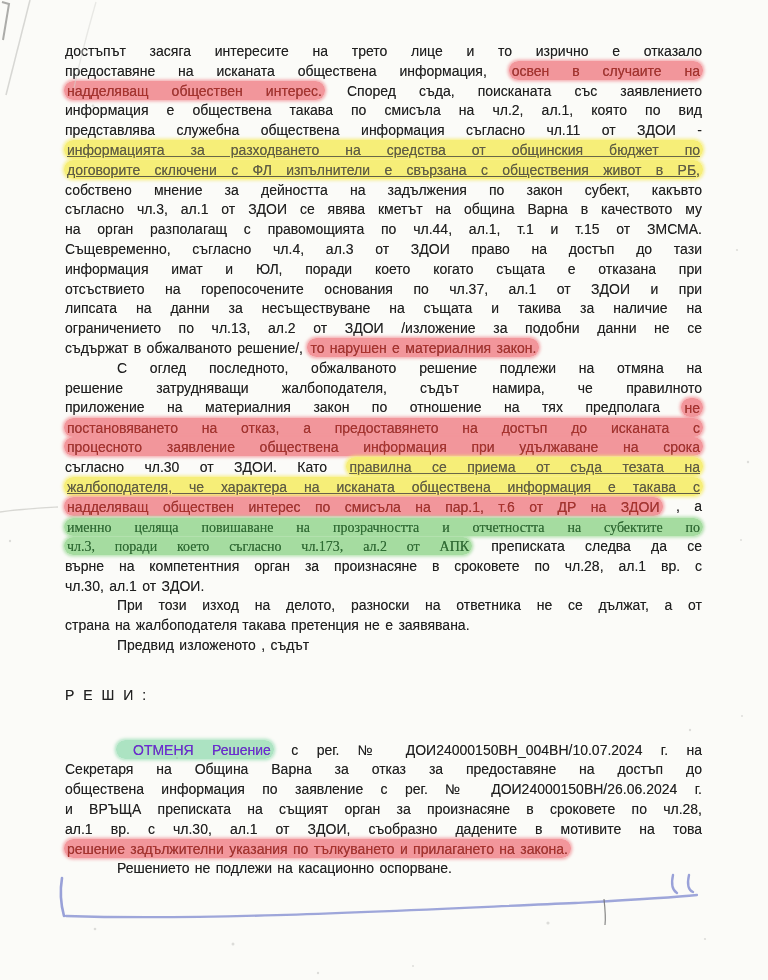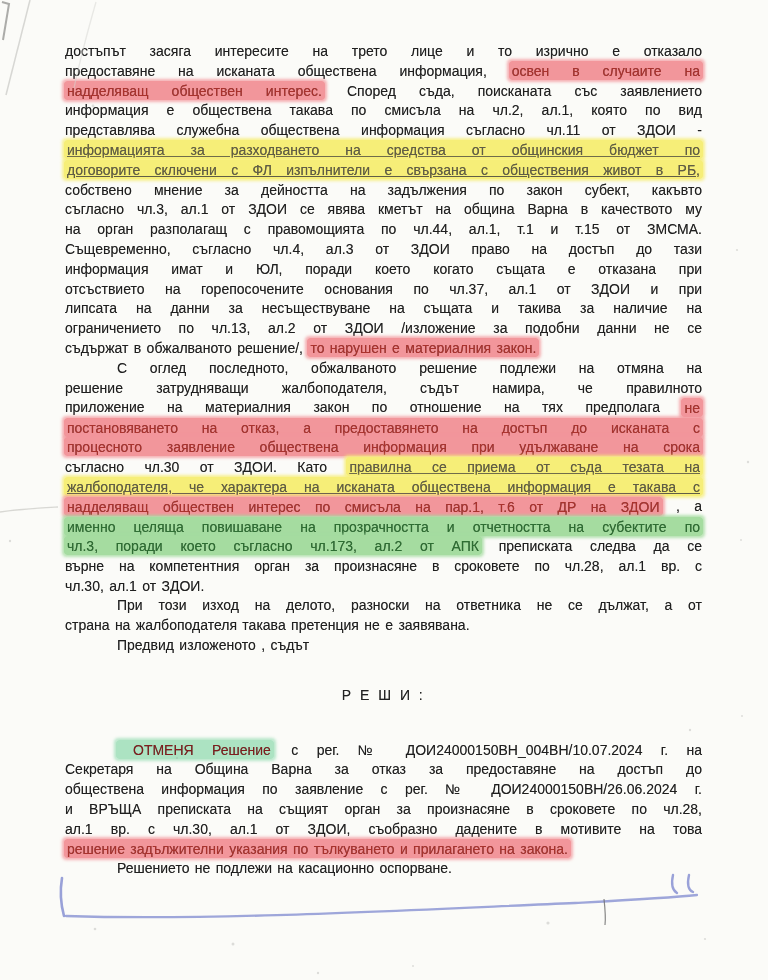--- a/index.html
+++ b/index.html
@@ -12,28 +12,28 @@
     position:absolute;left:65px;top:42px;width:637px;
     font-size:14px;line-height:19.8px;color:#1f1f1f;
     text-shadow:0 0 .5px rgba(0,0,0,.45);
     filter:blur(.24px);
   }
   .para{margin:0;}
   .line{text-align:justify;text-align-last:justify;}
   .line.last{text-align-last:left;word-spacing:1.5px;}
   .line.indent{text-indent:52px;}
   .heading{
-    text-align:center;letter-spacing:2.5px;margin:30px 0 35px 0;
+    letter-spacing:2.5px;margin:30px 0 35px 0;
     color:#222;
   }
-  .hl{border-radius:3px;padding:1.5px 3px;margin:0 -1px;}
+  .hl{border-radius:9px;padding:1.5px 3px;margin:0 -1px;}
   .hl-pink{background:#f2969b;color:#aa322d;box-shadow:0 0 3px 1.5px rgba(242,150,155,.75);}
   .hl-yellow{background:#f6ee78;color:#605d46;box-shadow:0 0 3px 1.5px rgba(246,238,120,.8);text-decoration:underline;}
-  .hl-green{background:#a5dca0;color:#2d6e32;box-shadow:0 0 3px 1.5px rgba(165,220,160,.8);}
-  .hl-mint{background:#ace3c2;color:#7f1d1d;box-shadow:0 0 3px 1.5px rgba(172,227,194,.85);padding-left:17px;}
+  .hl-green{background:#a5dca0;color:#2d6e32;box-shadow:0 0 3px 1.5px rgba(165,220,160,.8);font-family:Liberation Serif, serif;}
+  .hl-mint{background:#ace3c2;color:#6d28d9;box-shadow:0 0 3px 1.5px rgba(172,227,194,.85);padding-left:17px;}
   .overlay{position:absolute;left:0;top:0;pointer-events:none;}
 </style>
 </head>
 <body>
 
 <div class="doc">
   <div>
       <div class="para">
         <div class="line"><span>достъпът засяга интересите на трето лице и то изрично е отказало</span></div>
         <div class="line"><span>предоставяне на исканата обществена информация, </span><span class="hl hl-pink">освен в случаите на</span></div>

